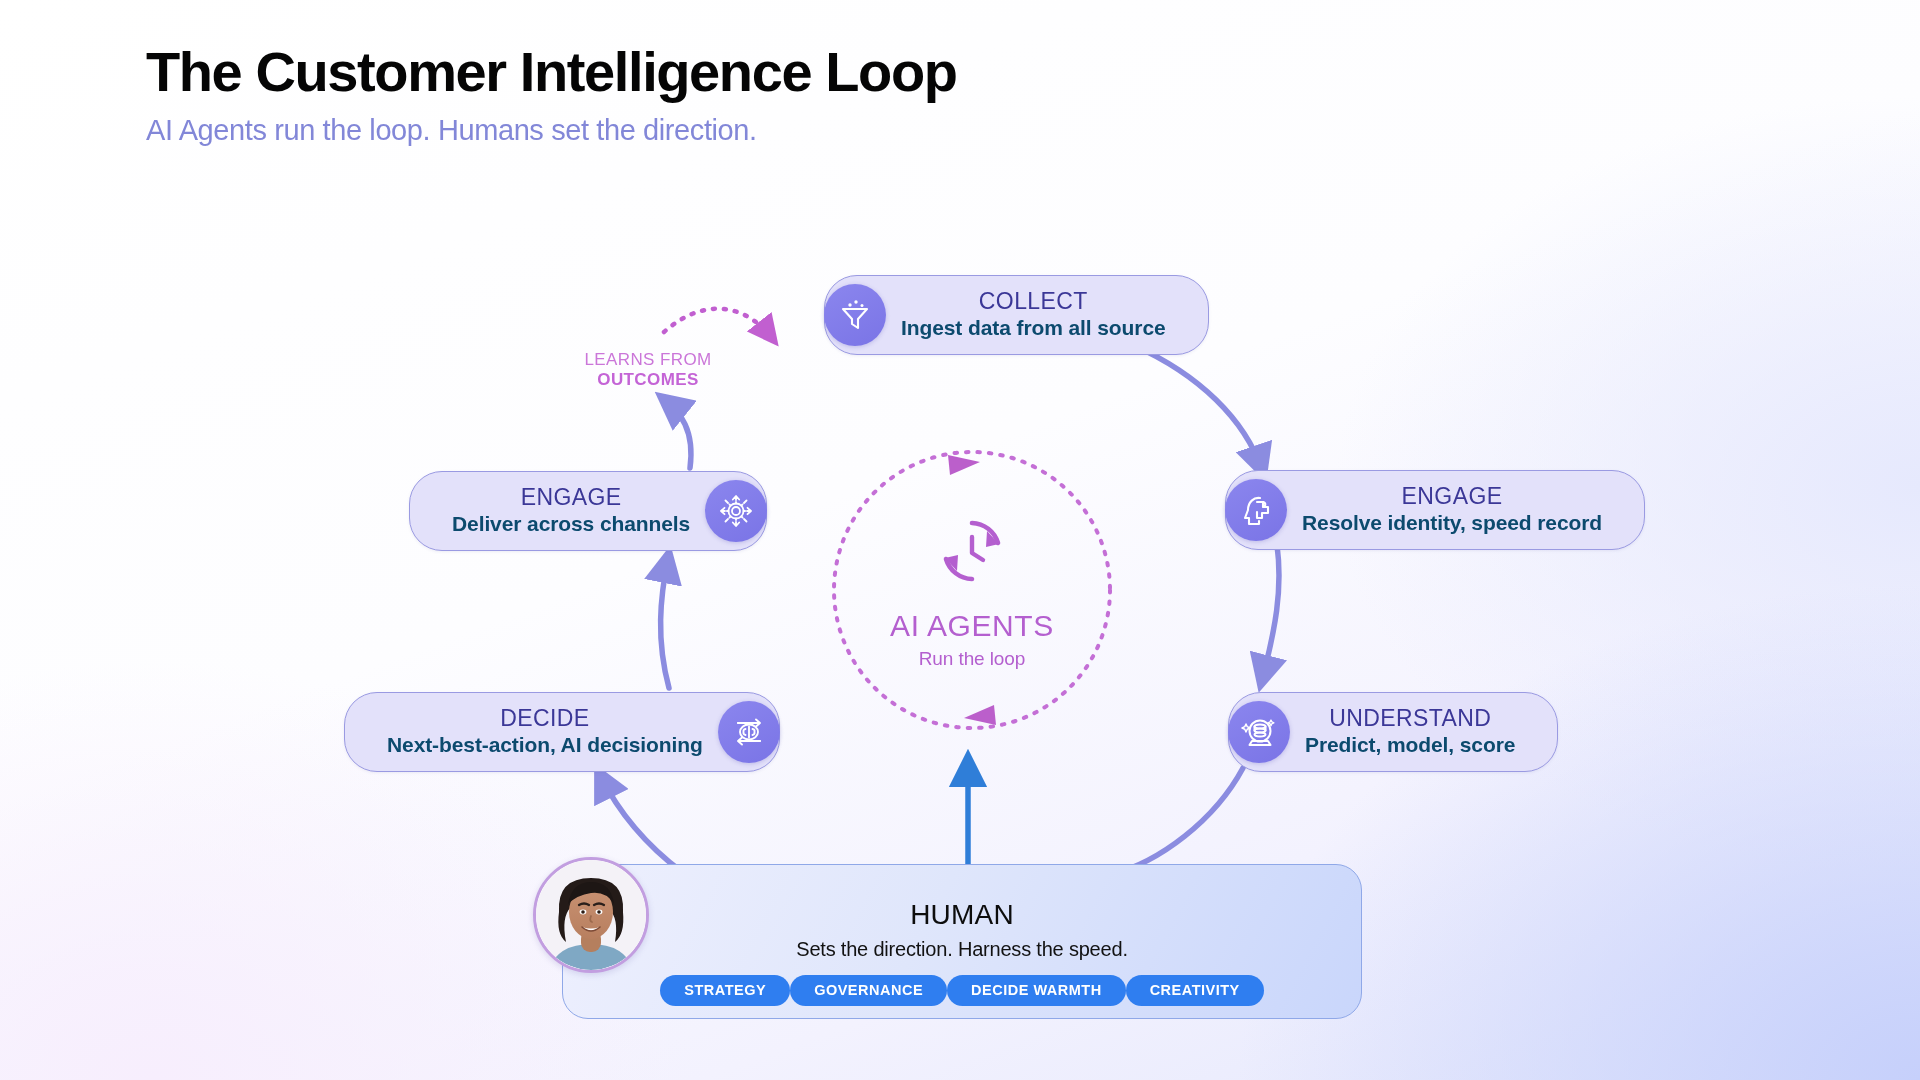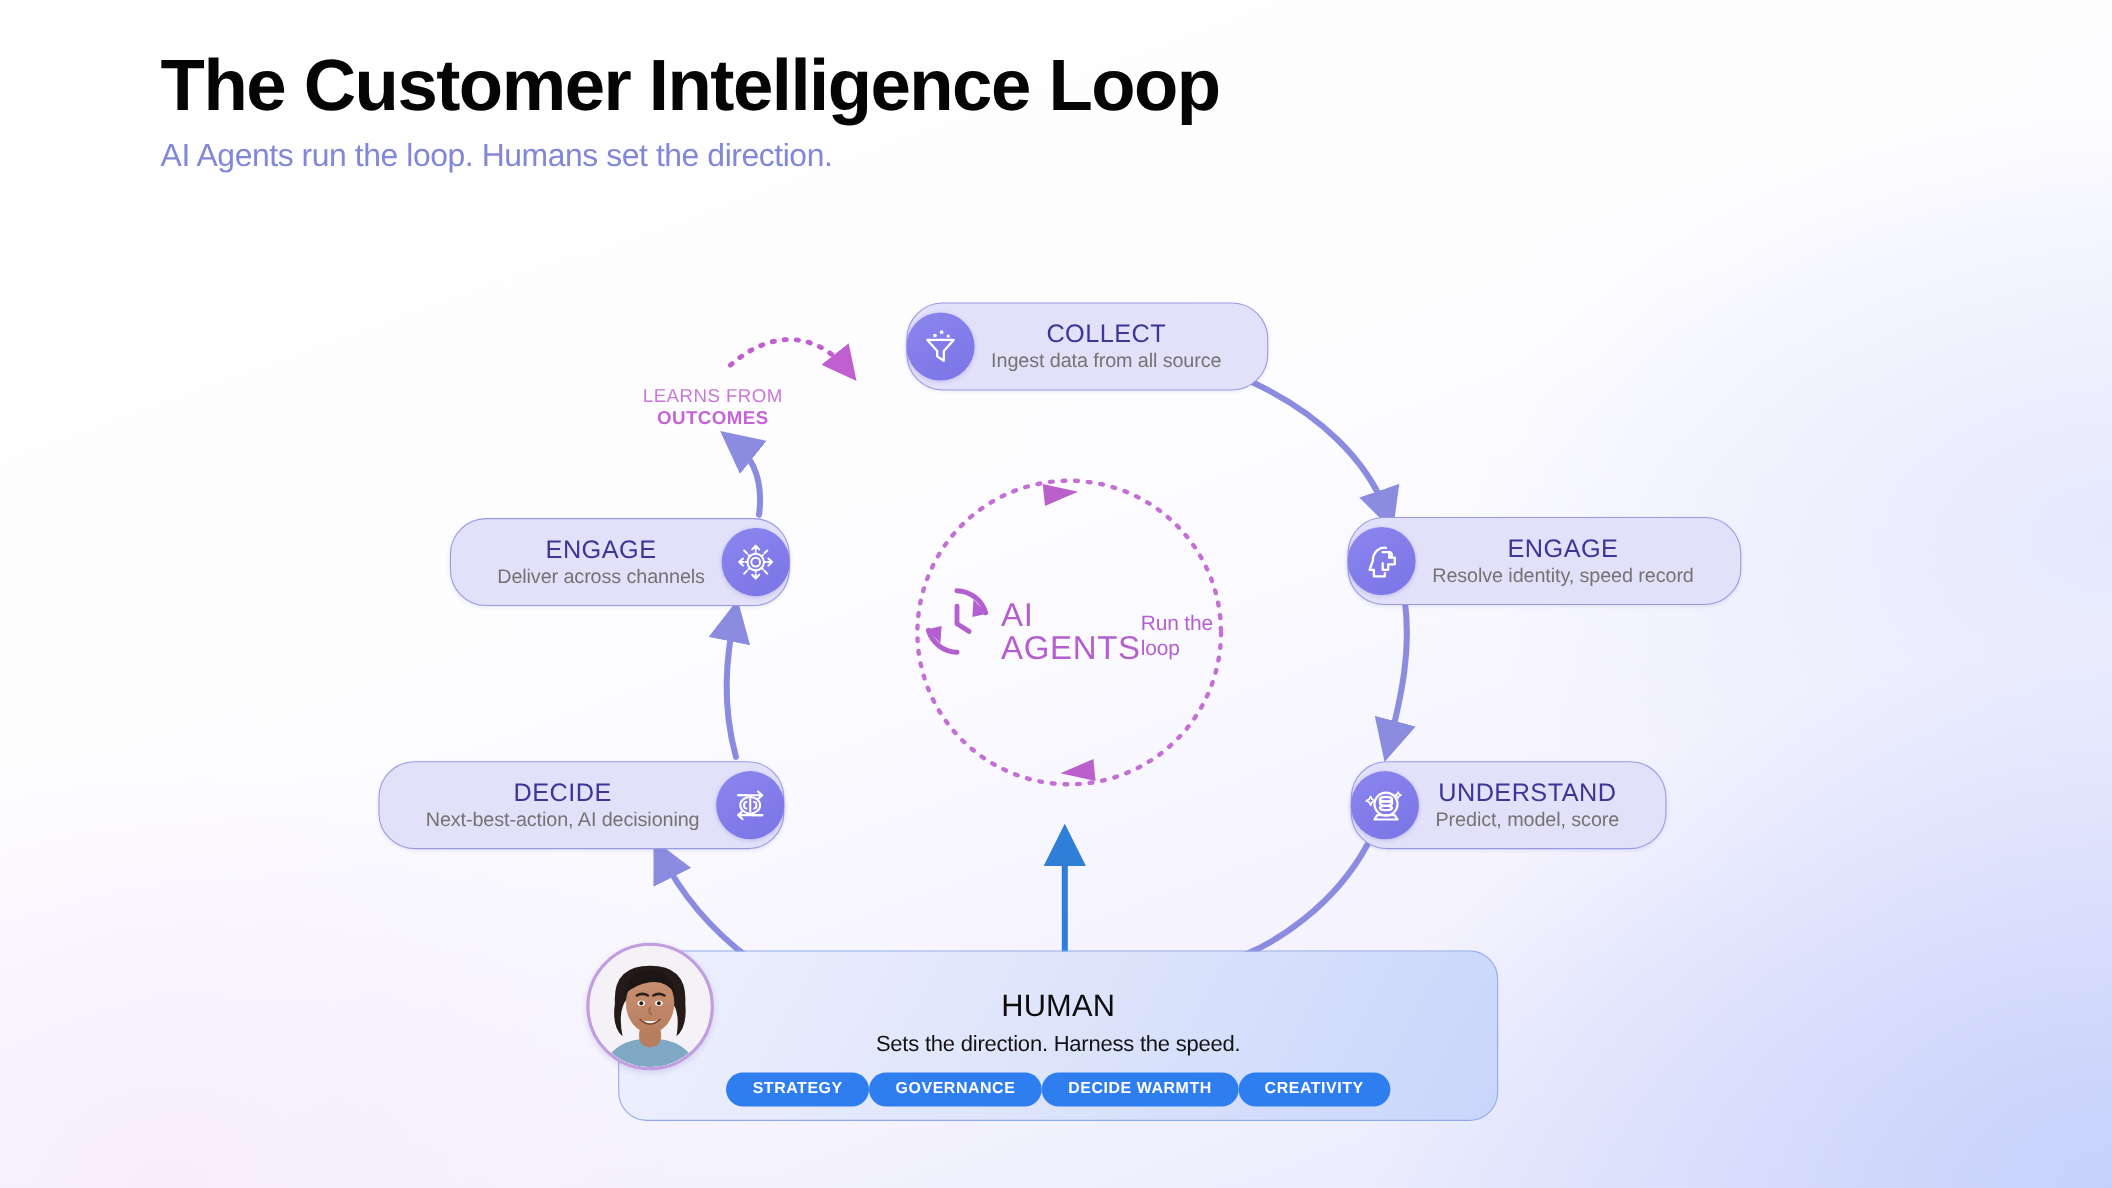--- a/index.html
+++ b/index.html
@@ -19,21 +19,21 @@
     background:
       radial-gradient(ellipse 900px 700px at 8% 100%, #f7eefd 0%, rgba(247,238,253,0) 60%),
       radial-gradient(ellipse 1100px 800px at 100% 100%, #c6d0fb 0%, rgba(198,208,251,0) 62%),
       radial-gradient(ellipse 900px 600px at 100% 45%, #e6e9fd 0%, rgba(230,233,253,0) 65%),
       linear-gradient(160deg, #ffffff 0%, #fdfdff 45%, #f3f2fe 75%, #e2e6fc 100%);
   }
 
   
   .header { position: absolute; left: 146px; top: 40px; }
   .title {
-    font-size: 66px;
+    font-size: 56px;
     font-weight: 700;
     letter-spacing: -1.4px;
     color: #050505;
     line-height: 1.15;
     white-space: nowrap;
   }
   .subtitle {
     margin-top: 10px;
     font-size: 29px;
     font-weight: 400;
@@ -84,43 +84,43 @@
     white-space: nowrap;
   }
   .node-title {
     font-size: 23px;
     font-weight: 400;
     color: #3b3797;
     letter-spacing: 0.4px;
     line-height: 1.05;
   }
   .node-desc {
-    font-size: 18px;
-    font-weight: 400;
-    color: #737373;
+    font-size: 21px;
+    font-weight: 700;
+    color: #0c4a6e;
     letter-spacing: -0.1px;
     line-height: 1.25;
     margin-top: 2px;
   }
 
   
   #node-collect    { left: 824px; top: 275px;  }
   #node-unify      { left: 1225px; top: 470px; }
   #node-understand { left: 1228px; top: 692px; }
   #node-decide     { left: 344px;  top: 692px; }
   #node-engage     { left: 409px;  top: 471px; }
 
   
   #hub {
     position: absolute;
-    left: 830px; top: 433px;
+    left: 830px; top: 448px;
     width: 284px; height: 284px;
     border-radius: 50%;
     display: flex;
-    flex-direction: row;
+    flex-direction: column;
     align-items: center;
     justify-content: center;
   }
   #hub-ring {
     position: absolute;
     left: 0; top: 0;
     width: 284px; height: 284px;
   }
   .hub-icon { margin-bottom: 16px; }
   .hub-title {

